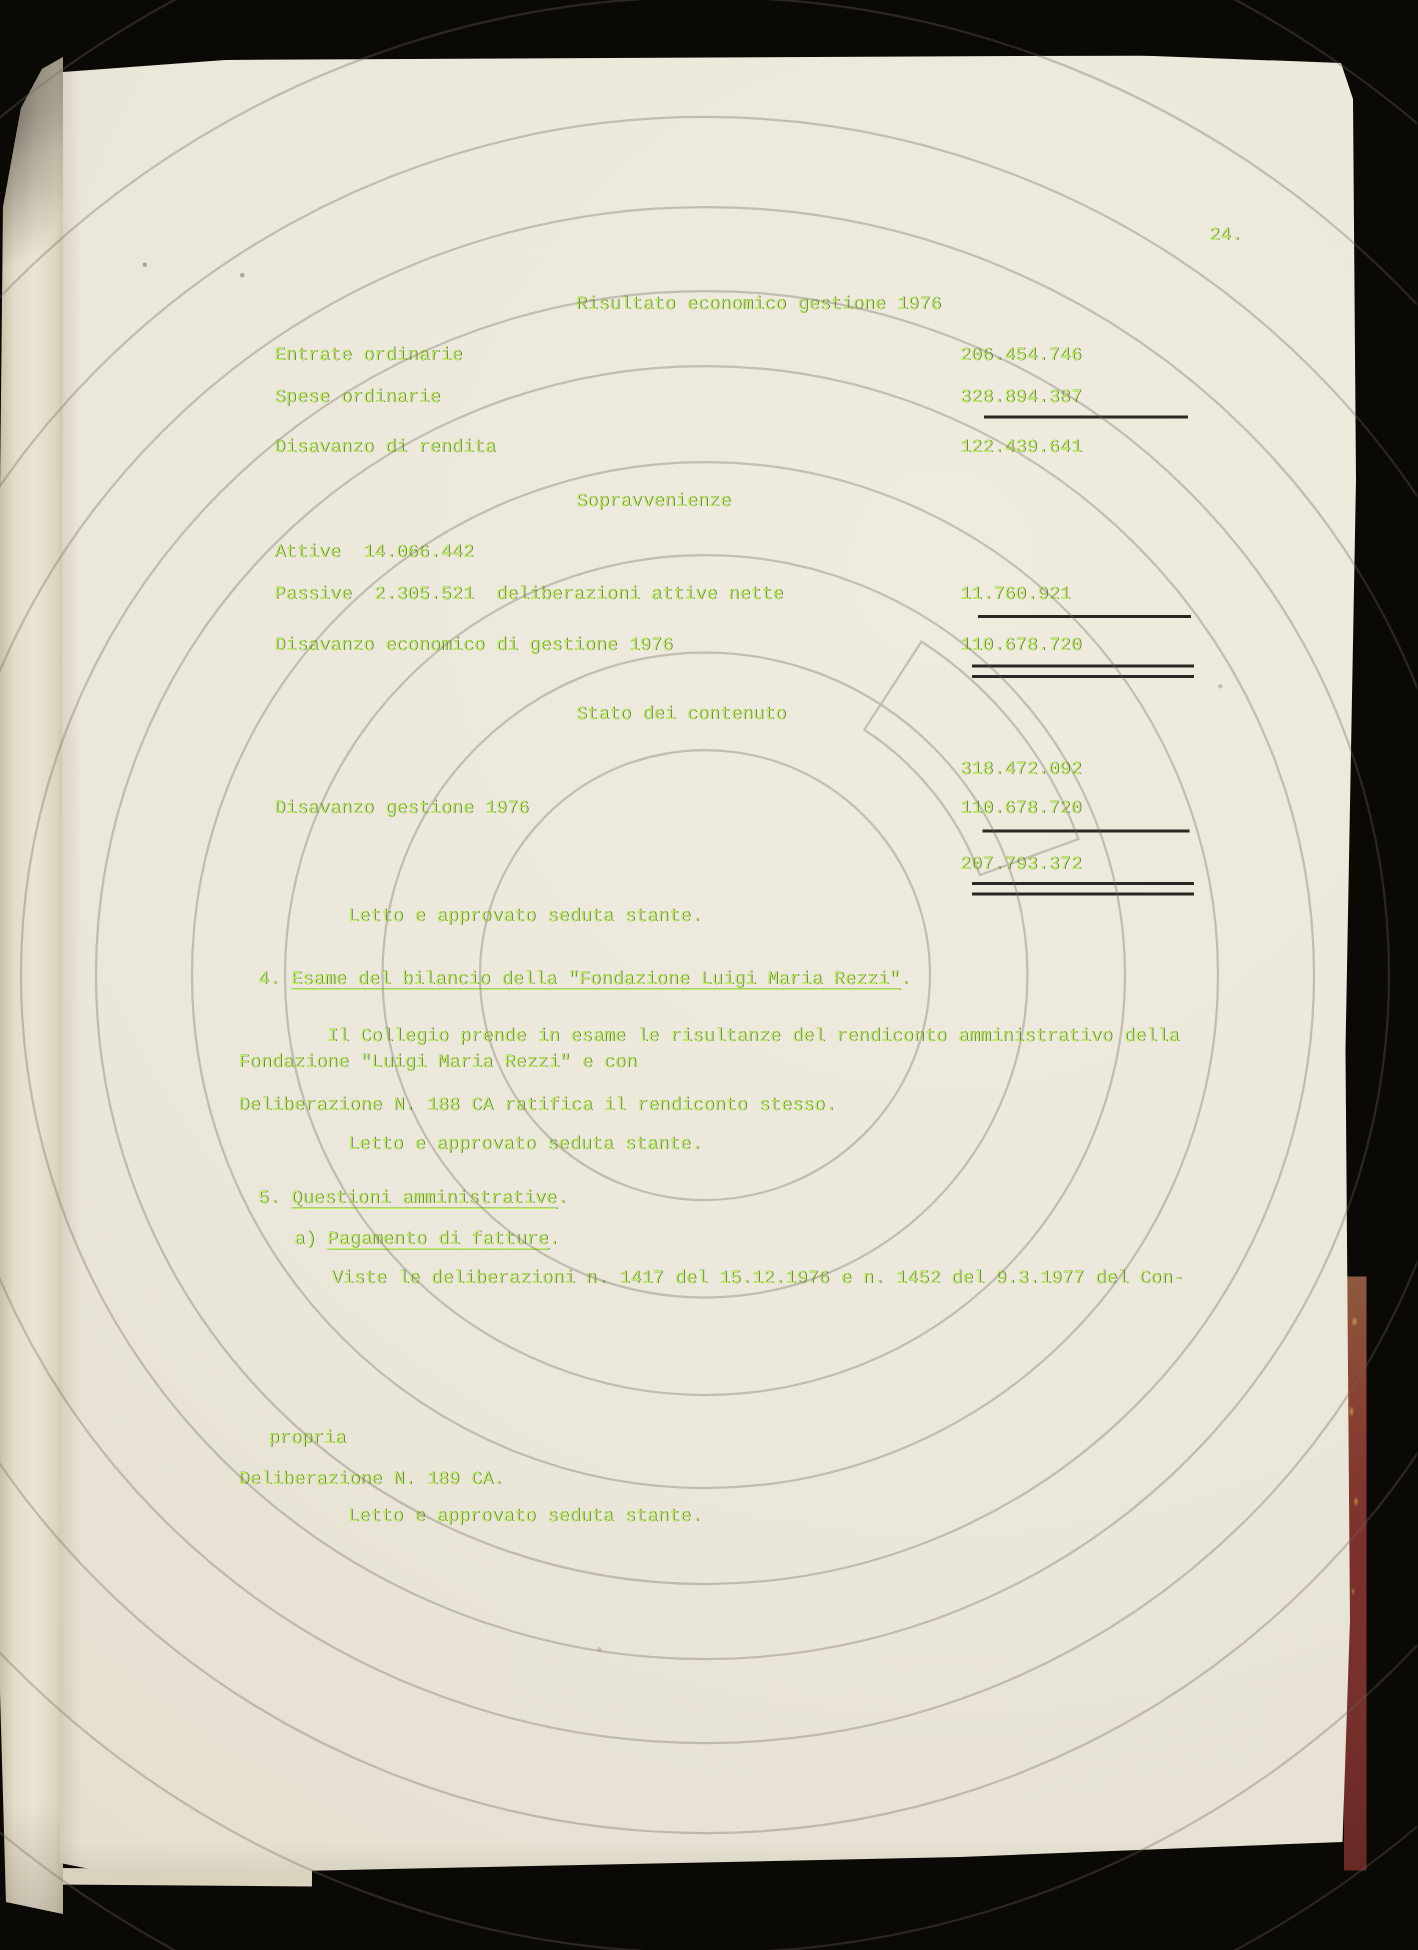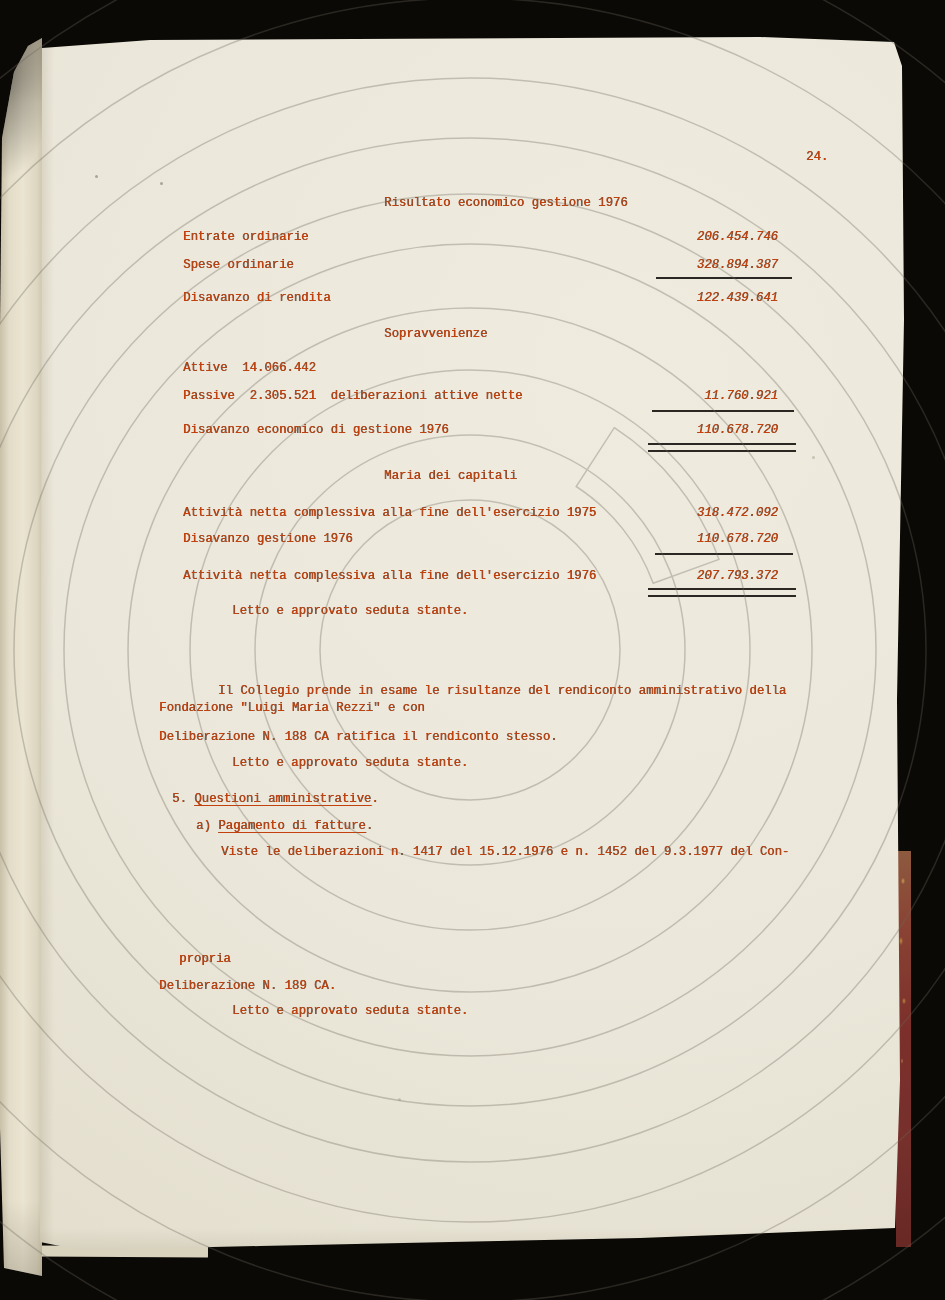--- a/index.html
+++ b/index.html
@@ -32,24 +32,24 @@
     background:
       linear-gradient(90deg,rgba(125,110,80,.22),rgba(125,110,80,0) 18px),
       linear-gradient(0deg,rgba(115,100,72,.14),rgba(115,100,72,0) 26px),
       radial-gradient(120% 90% at 68% 28%,#efebdf 0%,#ebe7da 55%,#e3decd 100%);
     clip-path:polygon(6px 12px,114px 4px,724px 1px,858px 6px,866px 30px,868px 284px,
       861px 664px,864px 1044px,859px 1192px,604px 1202px,224px 1210px,44px 1214px,4px 1206px);
     filter:drop-shadow(-3px 3px 5px rgba(25,18,8,.55));}
 
   
   #textlayer{position:absolute;left:0;top:0;width:945px;height:1300px;z-index:4;}
-  .tl{position:absolute;white-space:pre;color:#c2410c;
+  .tl{position:absolute;white-space:pre;color:#bef264;
       font:400 12.3px/14px "Liberation Mono","DejaVu Sans Mono",monospace;
       text-shadow:.5px 0 0 rgba(38,35,32,.75);}
-  .val{width:138px;text-align:right;font-style:italic;}
+  .val{width:138px;text-align:left;}
   .u{text-decoration:underline;text-underline-offset:3px;text-decoration-thickness:1.4px;}
   .rule{position:absolute;height:0;border-top:2.2px solid #2b2723;}
   .drule{position:absolute;height:4.6px;border-top:2.2px solid #2b2723;border-bottom:2.2px solid #2b2723;}
 
   
   .ghost{position:absolute;height:8px;border-radius:4px;opacity:.16;filter:blur(1.2px);z-index:3.5;
     background:repeating-linear-gradient(90deg,#8f897a 0 26px,rgba(143,137,122,0) 26px 34px);}
 
   .speck{position:absolute;width:3px;height:3px;border-radius:50%;background:rgba(110,100,80,.5);z-index:4;}
 
@@ -90,35 +90,34 @@
     <div class="tl" style="left:183px;top:361px">Attive  14.066.442</div>
 
     <div class="tl" style="left:183px;top:389px">Passive  2.305.521  deliberazioni attive nette</div>
     <div class="tl val" style="left:640px;top:389px">11.760.921</div>
     <div class="rule" style="left:652px;top:410px;width:142px"></div>
 
     <div class="tl" style="left:183px;top:423px">Disavanzo economico di gestione 1976</div>
     <div class="tl val" style="left:640px;top:423px">110.678.720</div>
     <div class="drule" style="left:648px;top:443px;width:148px"></div>
 
-    <div class="tl" style="left:384px;top:469px">Maria dei capitali</div>
+    <div class="tl" style="left:384px;top:469px">Stato dei contenuto</div>
 
-    <div class="tl" style="left:183px;top:506px">Attività netta complessiva alla fine dell'esercizio 1975</div>
     <div class="tl val" style="left:640px;top:506px">318.472.092</div>
 
     <div class="tl" style="left:183px;top:532px">Disavanzo gestione 1976</div>
     <div class="tl val" style="left:640px;top:532px">110.678.720</div>
     <div class="rule" style="left:655px;top:553px;width:138px"></div>
 
-    <div class="tl" style="left:183px;top:569px">Attività netta complessiva alla fine dell'esercizio 1976</div>
     <div class="tl val" style="left:640px;top:569px">207.793.372</div>
     <div class="drule" style="left:648px;top:588px;width:148px"></div>
 
     <div class="tl" style="left:232px;top:604px">Letto e approvato seduta stante.</div>
 
+    <div class="tl" style="left:172px;top:646px"><span>4. </span><span class="u">Esame del bilancio della "Fondazione Luigi Maria Rezzi"</span><span>.</span></div>
     <div class="tl" style="left:218px;top:684px">Il Collegio prende in esame le risultanze del rendiconto amministrativo della</div>
     <div class="tl" style="left:159px;top:701px">Fondazione "Luigi Maria Rezzi" e con</div>
     <div class="tl" style="left:159px;top:730px">Deliberazione N. 188 CA ratifica il rendiconto stesso.</div>
     <div class="tl" style="left:232px;top:756px">Letto e approvato seduta stante.</div>
 
     <div class="tl" style="left:172px;top:792px"><span>5. </span><span class="u">Questioni amministrative</span><span>.</span></div>
     <div class="tl" style="left:196px;top:819px"><span>a) </span><span class="u">Pagamento di fatture</span><span>.</span></div>
     <div class="tl" style="left:221px;top:845px">Viste le deliberazioni n. 1417 del 15.12.1976 e n. 1452 del 9.3.1977 del Con-</div>
     <div class="tl" style="left:179px;top:952px">propria</div>
     <div class="tl" style="left:159px;top:979px">Deliberazione N. 189 CA.</div>

